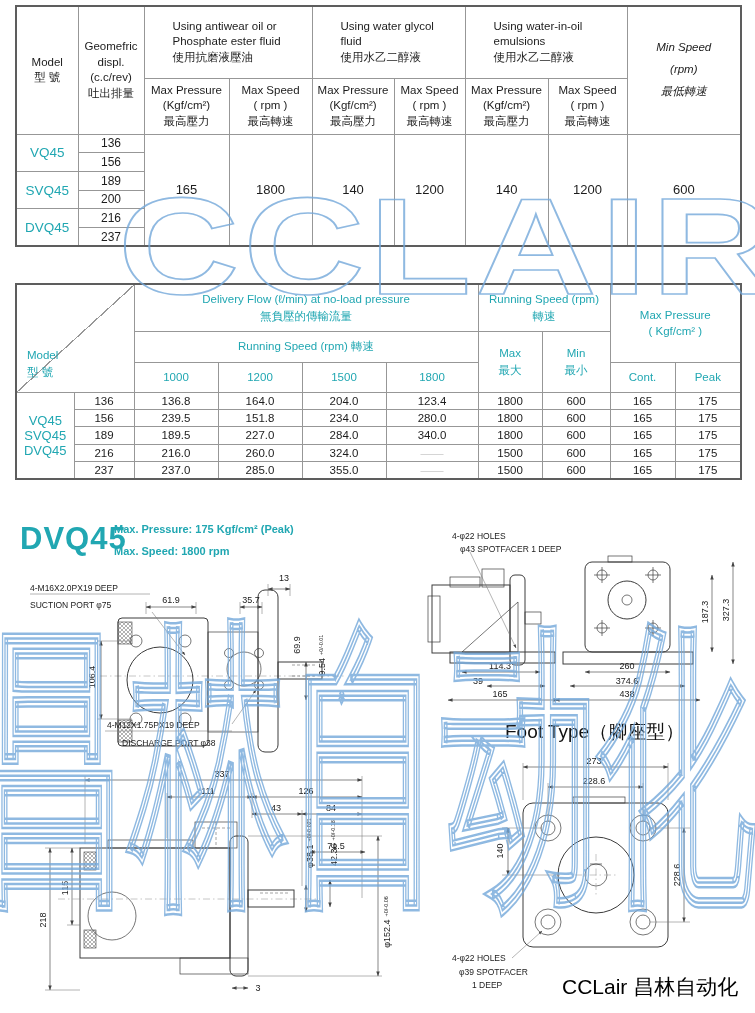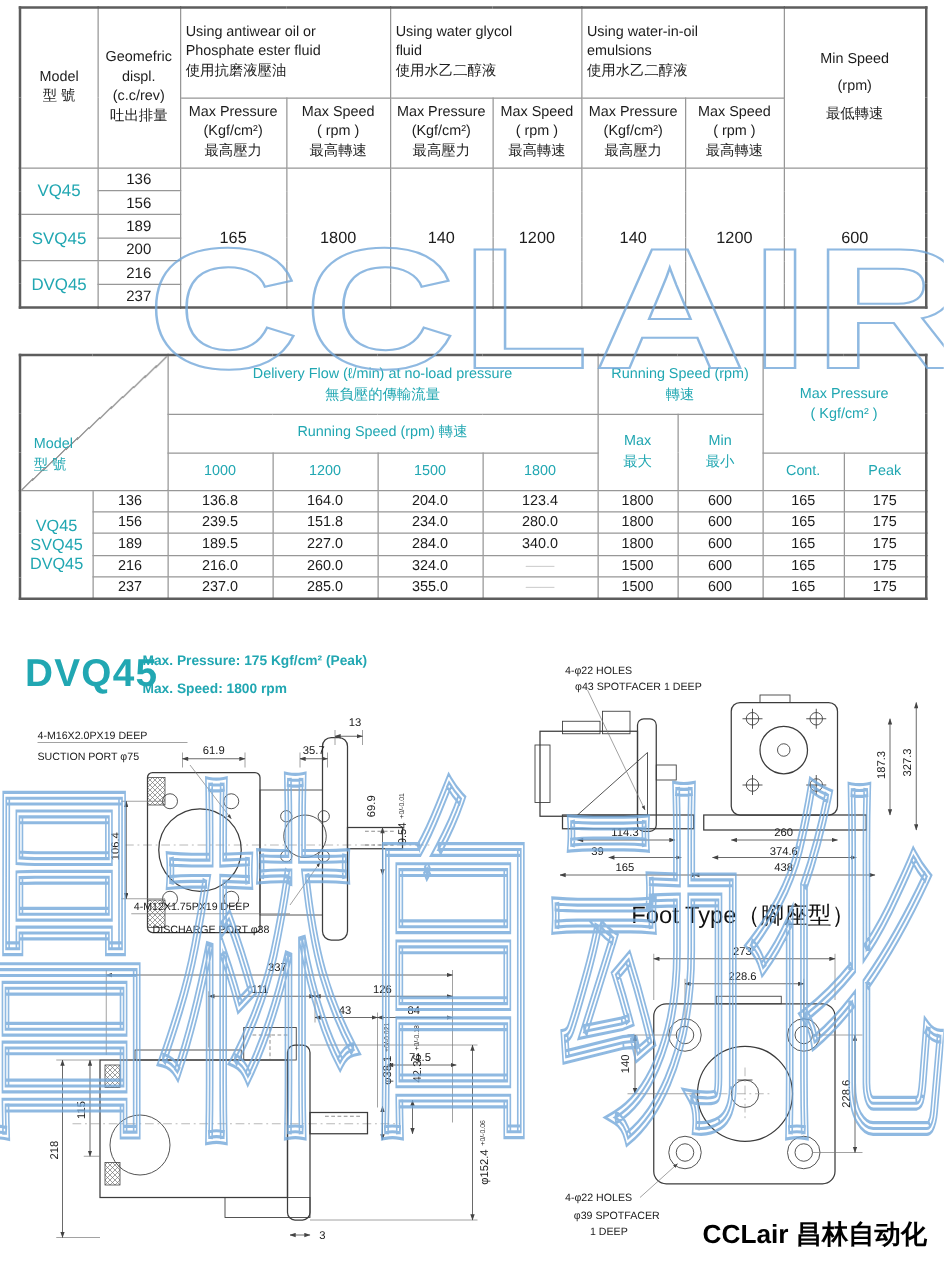--- a/index.html
+++ b/index.html
@@ -5,43 +5,43 @@
   html,body{margin:0;padding:0;}
   body{width:755px;height:1013px;background:#ffffff;position:relative;overflow:hidden;
        font-family:"Liberation Sans","DejaVu Sans",sans-serif;color:#1c1c1c;}
   :root{--teal:#21a7b2;--line:#8f8f8f;--wm:rgba(115,168,218,.8);}
 
   table{border-collapse:collapse;table-layout:fixed;position:absolute;background:#fff;}
   th,td{border:1px solid #979797;text-align:center;vertical-align:middle;
         white-space:pre-line;padding:0;font-weight:normal;overflow:hidden;}
   .t1{left:15px;top:5px;width:725px;border:2px solid #5d5d5d;}
   .t1 th{font-size:11.5px;line-height:1.35;}
-  .t1 .grp{text-align:left;padding-left:4px;}
-  .t1 .minsp{line-height:1.9;}
+  .t1 .grp{text-align:left;padding-left:28px;}
+  .t1 .minsp{line-height:1.9;font-style:italic;}
   .t1 td{font-size:12px;}
   .t1 td.model{color:var(--teal);font-size:13.5px;}
   .t1 td.val{font-size:13px;}
 
   .t2{left:15px;top:283px;width:725px;border:2px solid #5d5d5d;}
   .t2 th{font-size:11.5px;color:var(--teal);line-height:1.45;}
   .t2 td{font-size:11.5px;}
   .t2 td.model{color:var(--teal);font-size:13px;border-bottom:1px solid #979797;}
   .t2 td.dash{color:#c9c9c9;}
   .diag{position:relative;background:
      linear-gradient(to bottom right,transparent calc(50% - .6px),#979797 calc(50% - .6px),
                      #979797 calc(50% + .6px),transparent calc(50% + .6px));}
   .diag span{position:absolute;left:10px;bottom:10px;text-align:left;line-height:1.5;}
   .mstack{display:flex;flex-direction:column;justify-content:space-around;height:100%;}
 
   .abs{position:absolute;}
   .title-model{left:20px;top:521px;font-size:31px;font-weight:bold;color:var(--teal);letter-spacing:1px;}
   .spec{left:114px;color:var(--teal);font-size:11px;font-weight:bold;}
   .spec1{top:523px;} .spec2{top:545px;}
   .foot-caption{left:505px;top:719px;font-size:19px;color:#111;}
-  .brand-footer{left:562px;top:973px;font-size:21px;font-weight:bold;color:#000;}
+  .brand-footer{left:562px;top:973px;font-size:21px;font-weight:normal;color:#000;}
 
   svg text{font-family:"Liberation Sans","DejaVu Sans",sans-serif;fill:#1a1a1a;}
   .dim{font-size:9px;text-anchor:middle;}
   .lab{font-size:8.5px;text-anchor:start;}
   .tol{font-size:5.5px;}
   .dl{stroke:#555;stroke-width:.7;fill:none;}
   .xl{stroke:#777;stroke-width:.55;fill:none;}
   .sh{stroke:#3c3c3c;stroke-width:1;fill:none;}
   .sh2{stroke:#3c3c3c;stroke-width:.7;fill:none;}
   .cl{stroke:#999;stroke-width:.55;fill:none;stroke-dasharray:7 3 1.5 3;}

